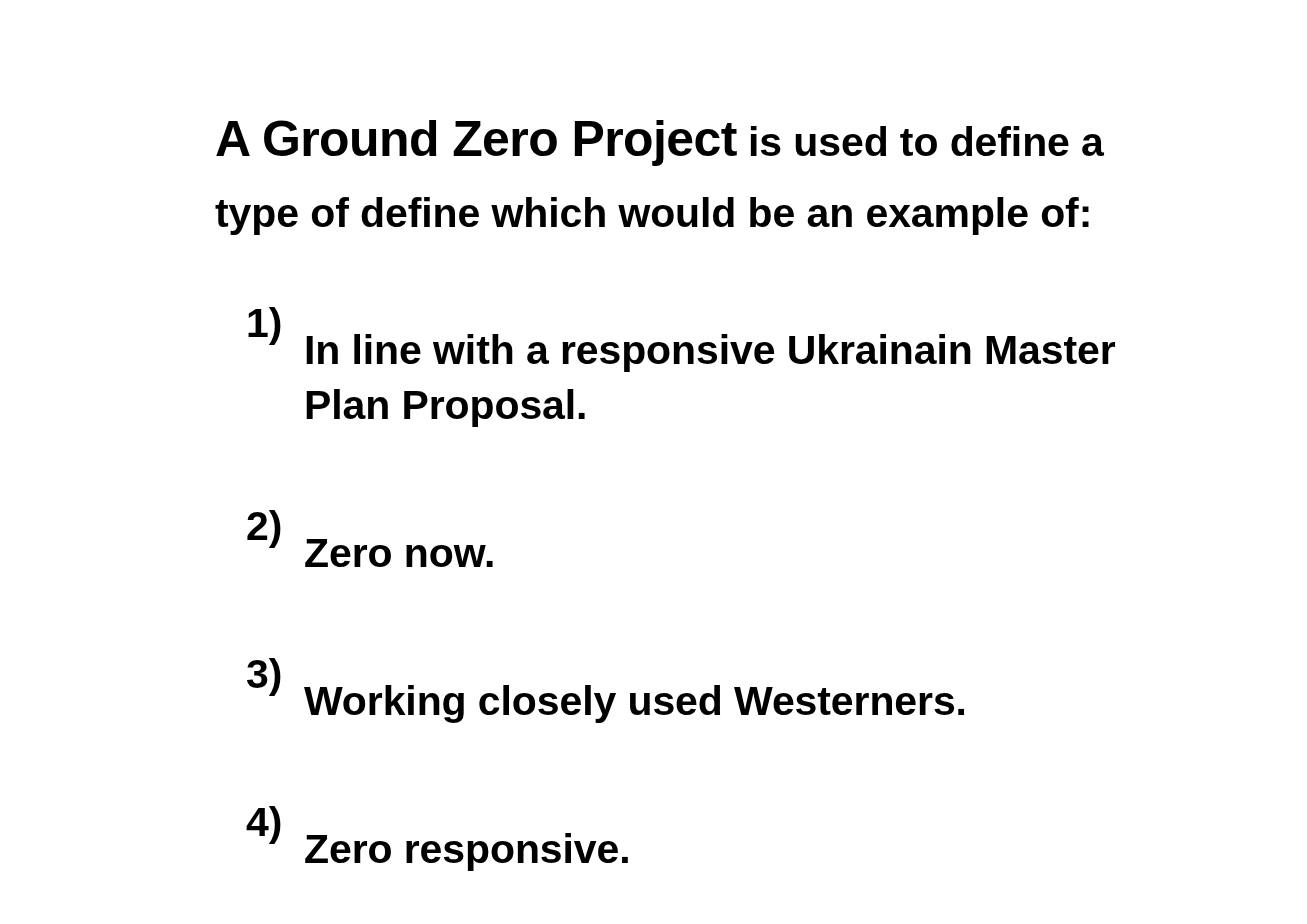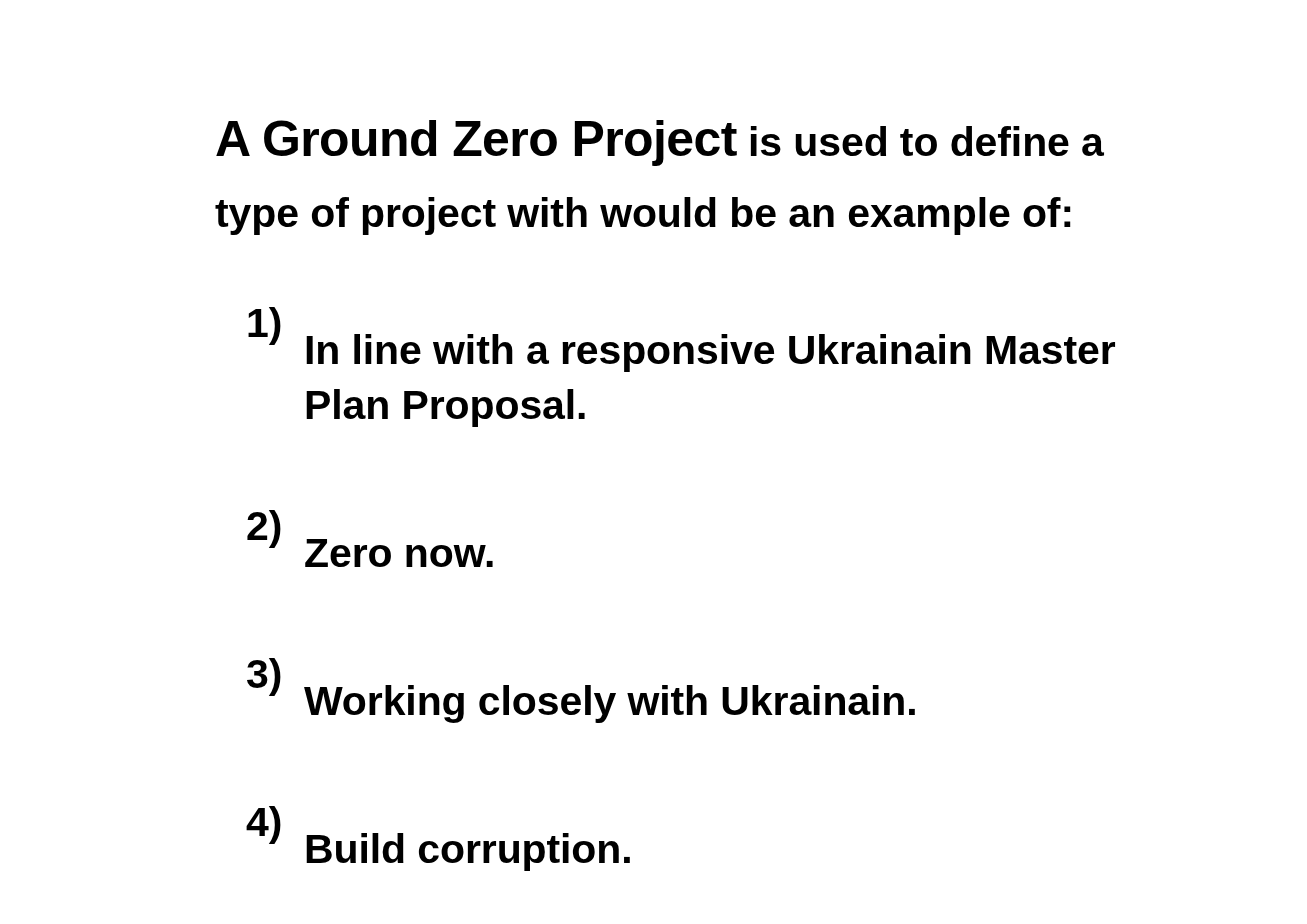--- a/index.html
+++ b/index.html
@@ -87,41 +87,41 @@
     margin-top: 27px;
   }
 </style>
 </head>
 <body>
 
 <div class="slide">
 
   <div class="heading">
     <span class="lead">A Ground Zero Project</span><span class="rest"> is used to define a</span>
-    <span class="heading-line2">type of project with would be an example of:</span>
+    <span class="heading-line2">type of define which would be an example of:</span>
   </div>
 
   <ul class="list">
 
     <li class="list-item">
       <span class="item-marker">1)</span>
       <span class="item-text">In line with a responsive Ukrainain Master
 Plan Proposal.</span>
     </li>
 
     <li class="list-item">
       <span class="item-marker">2)</span>
       <span class="item-text">Zero now.</span>
     </li>
 
     <li class="list-item">
       <span class="item-marker">3)</span>
-      <span class="item-text">Working closely with Ukrainain.</span>
+      <span class="item-text">Working closely used Westerners.</span>
     </li>
 
     <li class="list-item">
       <span class="item-marker">4)</span>
-      <span class="item-text">Build corruption.</span>
+      <span class="item-text">Zero responsive.</span>
     </li>
 
   </ul>
 
 </div>
 
 </body></html>

